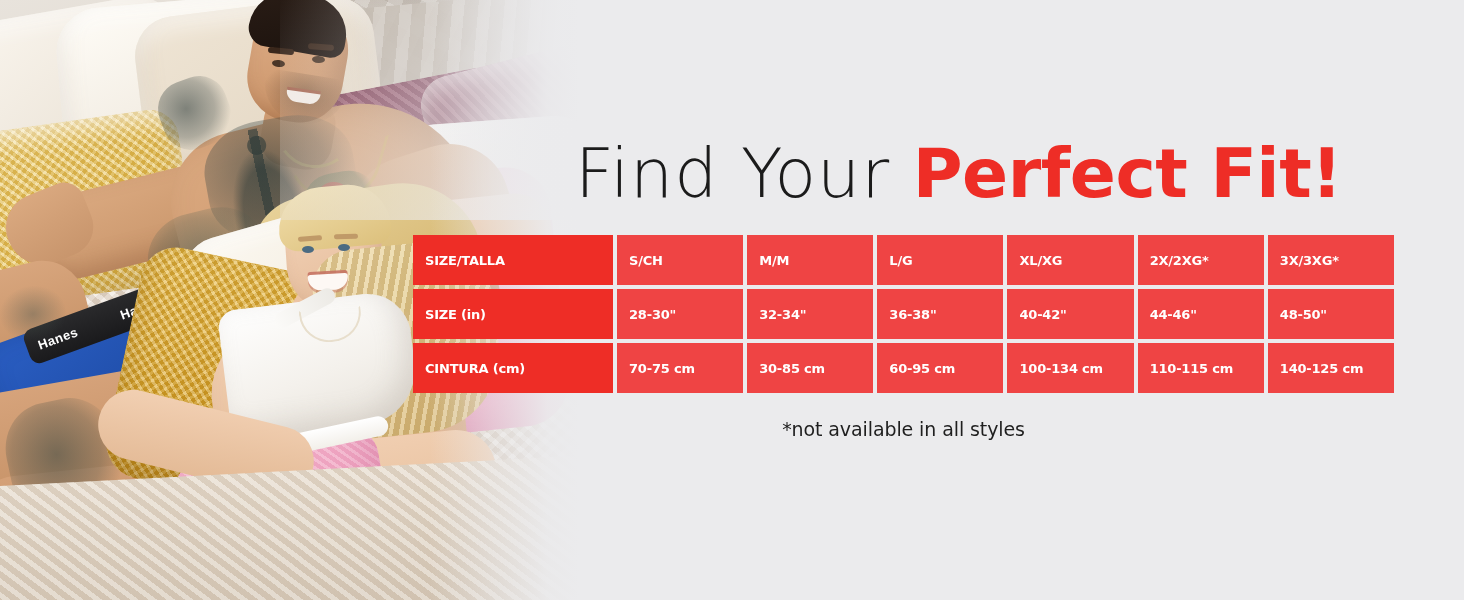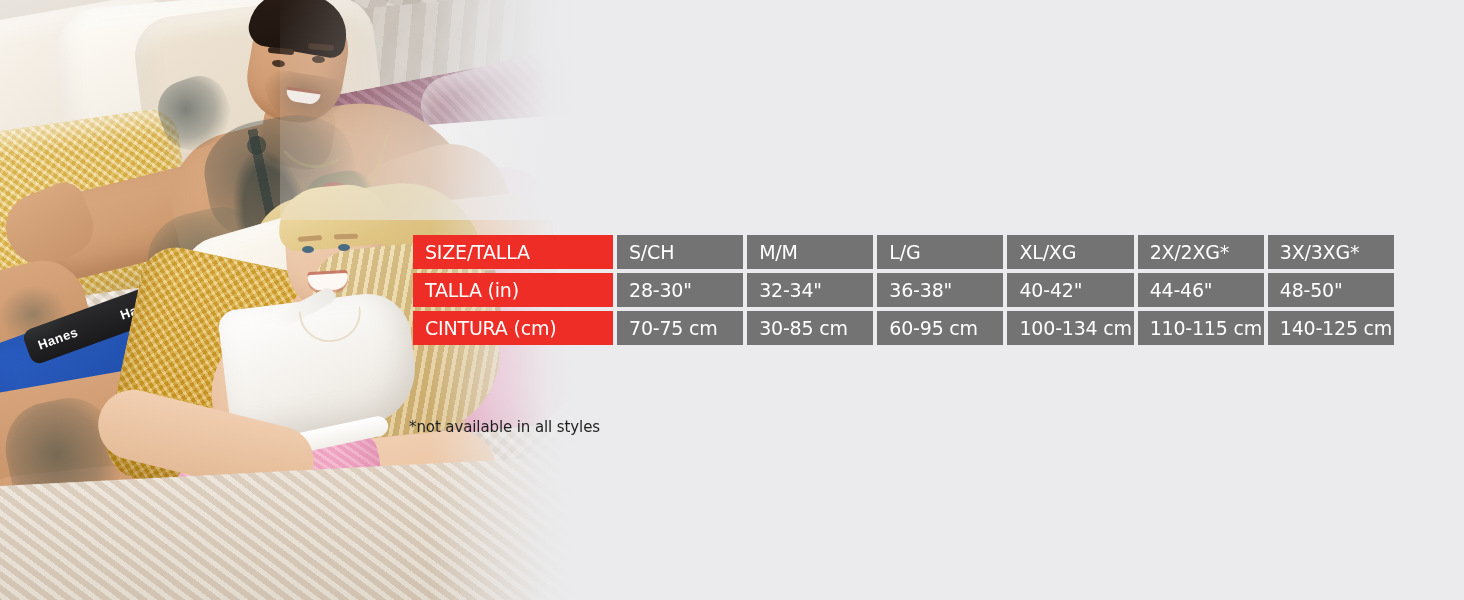--- a/index.html
+++ b/index.html
@@ -461,45 +461,45 @@
   .size-table {
     position: absolute;
     left: 0;
     top: 231px;
     width: 989px;
     border-collapse: separate;
     border-spacing: 4px 4px;
     table-layout: fixed;
   }
   .size-table td {
-    height: 34px;
+    height: 50px;
     padding: 0 12px;
     color: #ffffff;
     font-family: "DejaVu Sans", sans-serif;
-    font-weight: 400;
-    font-size: 19px;
+    font-weight: 700;
+    font-size: 13px;
     letter-spacing: -0.2px;
     vertical-align: middle;
     white-space: nowrap;
   }
   .cell-label {
     background: #ee2d26;
     width: 176px;
   }
   .cell-data {
-    background: #737373;
+    background: #ef4444;
   }
   .footnote {
     position: absolute;
     left: 0;
     top: 418px;
     width: 989px;
-    text-align: left;
+    text-align: center;
     font-family: "DejaVu Sans", sans-serif;
-    font-size: 15px;
+    font-size: 19px;
     color: #1f1f1f;
     letter-spacing: -0.1px;
   }
 </style>
 </head>
 <body>
 
 <div class="banner">
 
   <div class="photo">
@@ -585,34 +585,35 @@
 
       <div class="bed-front"></div>
     </div>
 
     <div class="photo-fade-top"></div>
     <div class="photo-fade"></div>
   </div>
 
   <div class="content">
 
+    <div class="headline"><span class="thin">Find Your </span><span class="bold">Perfect Fit!</span></div>
 
     <table class="size-table">
       <tbody>
         <tr>
           <td class="cell-label">SIZE/TALLA</td>
           <td class="cell-data">S/CH</td>
           <td class="cell-data">M/M</td>
           <td class="cell-data">L/G</td>
           <td class="cell-data">XL/XG</td>
           <td class="cell-data">2X/2XG*</td>
           <td class="cell-data">3X/3XG*</td>
         </tr>
         <tr>
-          <td class="cell-label">TALLA (in)</td>
+          <td class="cell-label">SIZE (in)</td>
           <td class="cell-data">28-30"</td>
           <td class="cell-data">32-34"</td>
           <td class="cell-data">36-38"</td>
           <td class="cell-data">40-42"</td>
           <td class="cell-data">44-46"</td>
           <td class="cell-data">48-50"</td>
         </tr>
         <tr>
           <td class="cell-label">CINTURA (cm)</td>
           <td class="cell-data">70-75 cm</td>

